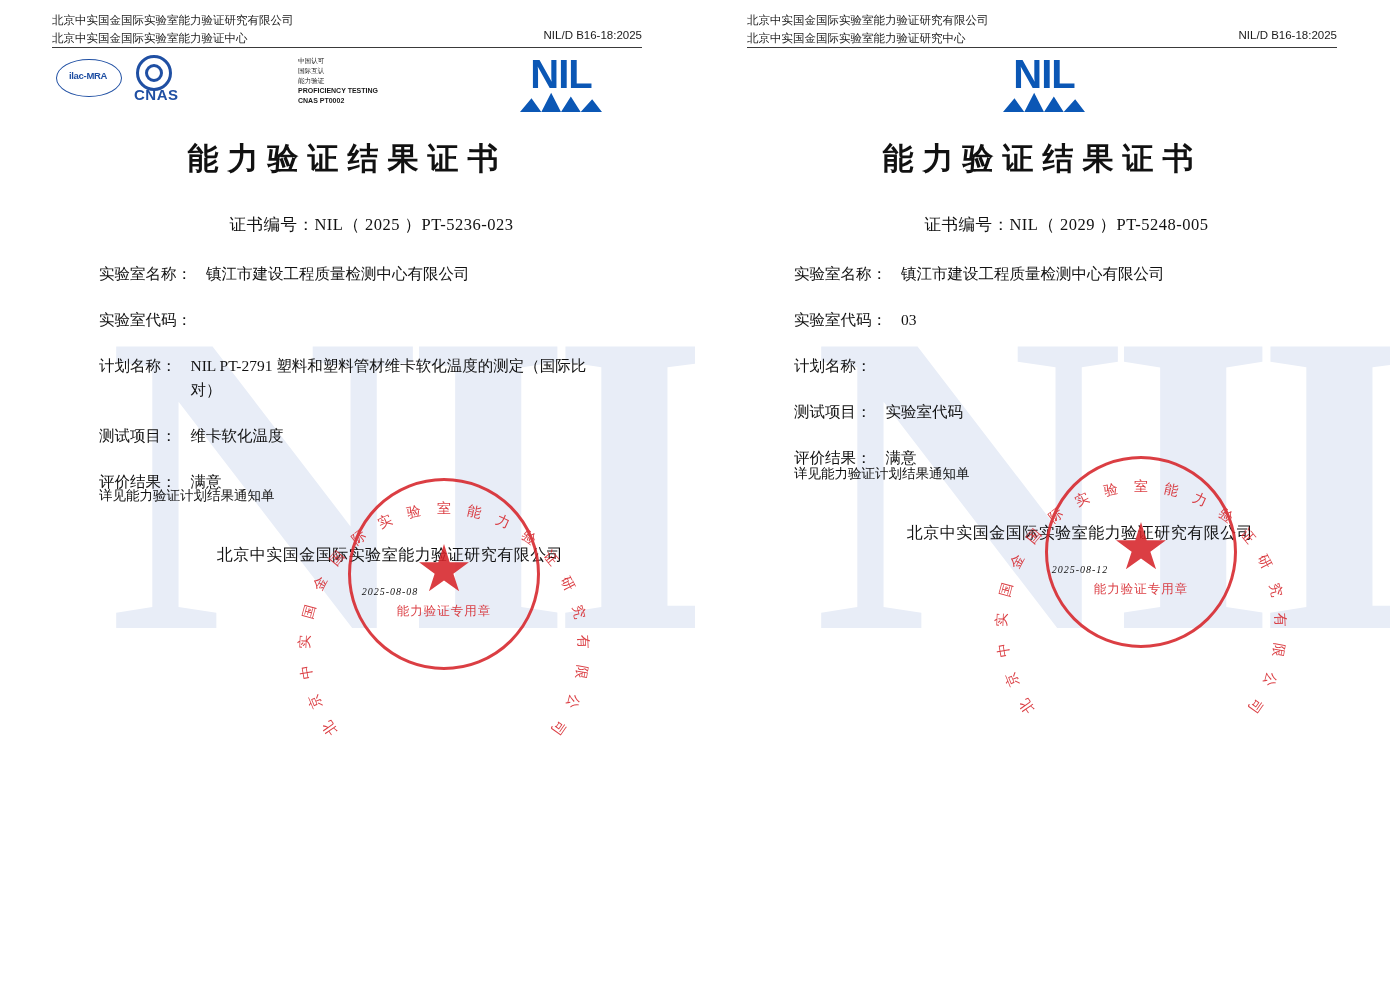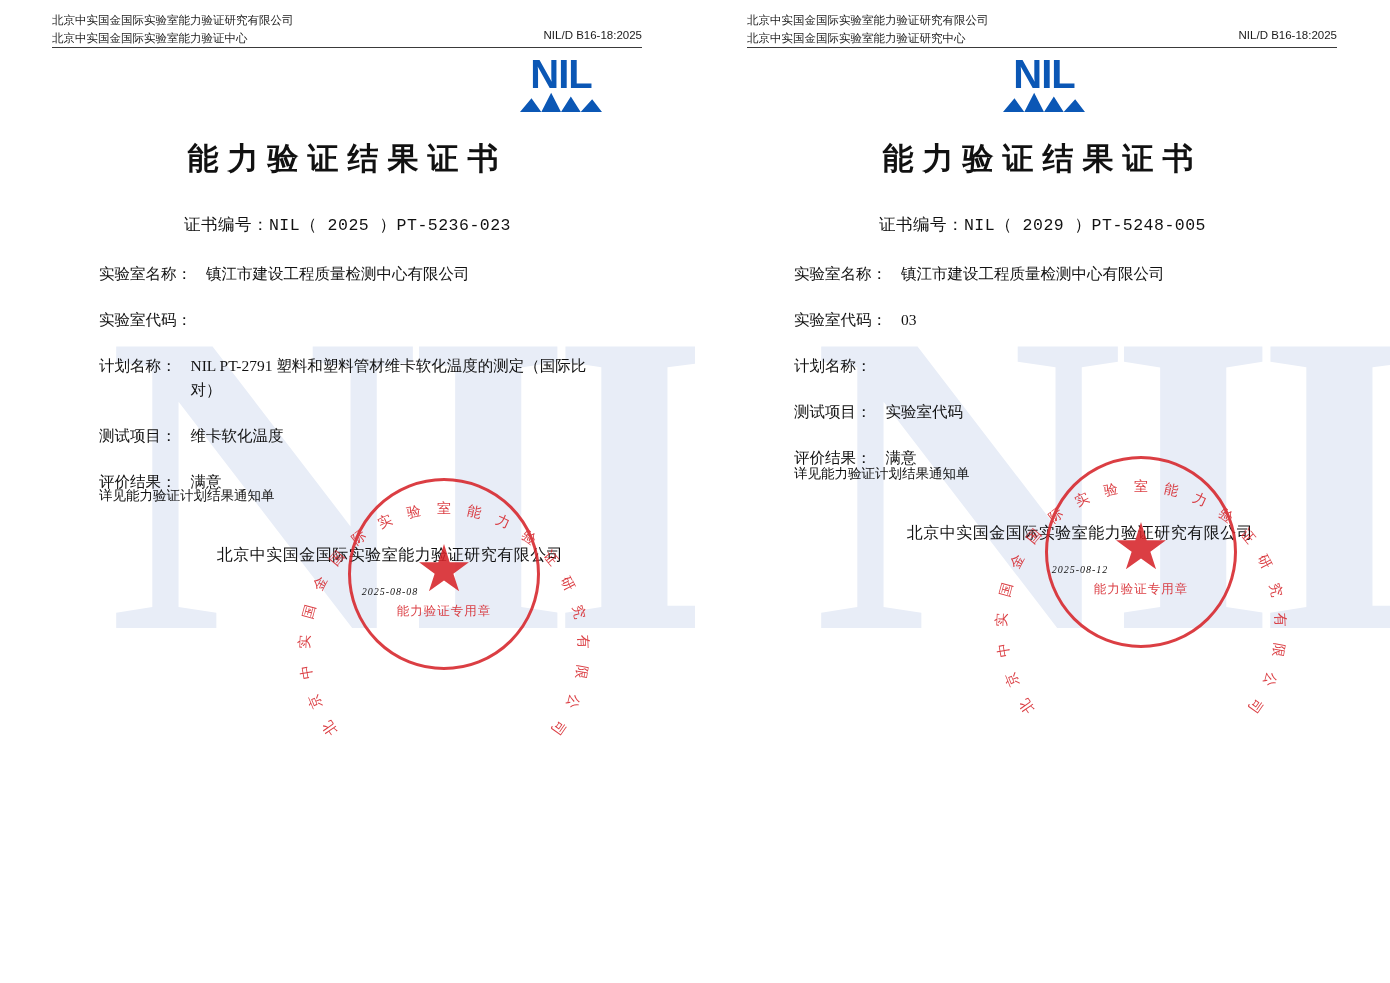--- a/index.html
+++ b/index.html
@@ -191,24 +191,25 @@
     font-weight: bold;
     letter-spacing: 9px;
     color: #111;
   }
   .cert-no {
     position: absolute;
     left: 0;
     top: 214px;
     width: 695px;
     text-align: center;
-    font-family: Liberation Mono, monospace;
+    font-family: Liberation Serif, serif;
     font-size: 16.5px;
     color: #111;
     letter-spacing: 0.5px;
+    padding-left: 24px;
   }
 
   
   .fields {
     position: absolute;
     left: 99px;
     top: 262px;
     width: 510px;
   }
   .cert.right .fields { left: 99px; }
@@ -320,20 +321,39 @@
 
     <div class="hdr">
       <div class="hdr-left">
         <div>北京中实国金国际实验室能力验证研究有限公司</div>
         <div>北京中实国金国际实验室能力验证中心</div>
       </div>
       <div class="hdr-right">NIL/D B16-18:2025</div>
     </div>
     <div class="hdr-rule"></div>
 
+    <div class="logos">
+      <div class="ilac">
+        <div class="ilac-ell"></div>
+        <div class="ilac-txt">ilac-MRA</div>
+      </div>
+      <div class="cnas">
+        <div class="cnas-ring"></div>
+        <div class="cnas-word">CNAS</div>
+      </div>
+      <div style="position:relative;width:150px;height:46px;">
+        <div class="cnas-sub">
+          <div>中国认可</div>
+          <div>国际互认</div>
+          <div>能力验证</div>
+          <div><b>PROFICIENCY TESTING</b></div>
+          <div><b>CNAS PT0002</b></div>
+        </div>
+      </div>
+    </div>
 
     <div class="nil-box">
       <div class="nil-word">NIL</div>
       <div class="nil-swoosh"></div>
     </div>
 
     <div class="title">能力验证结果证书</div>
 
     <div class="cert-no">
       <span>证书编号：</span><span>NIL（ 2025 ）PT-5236-023</span>

